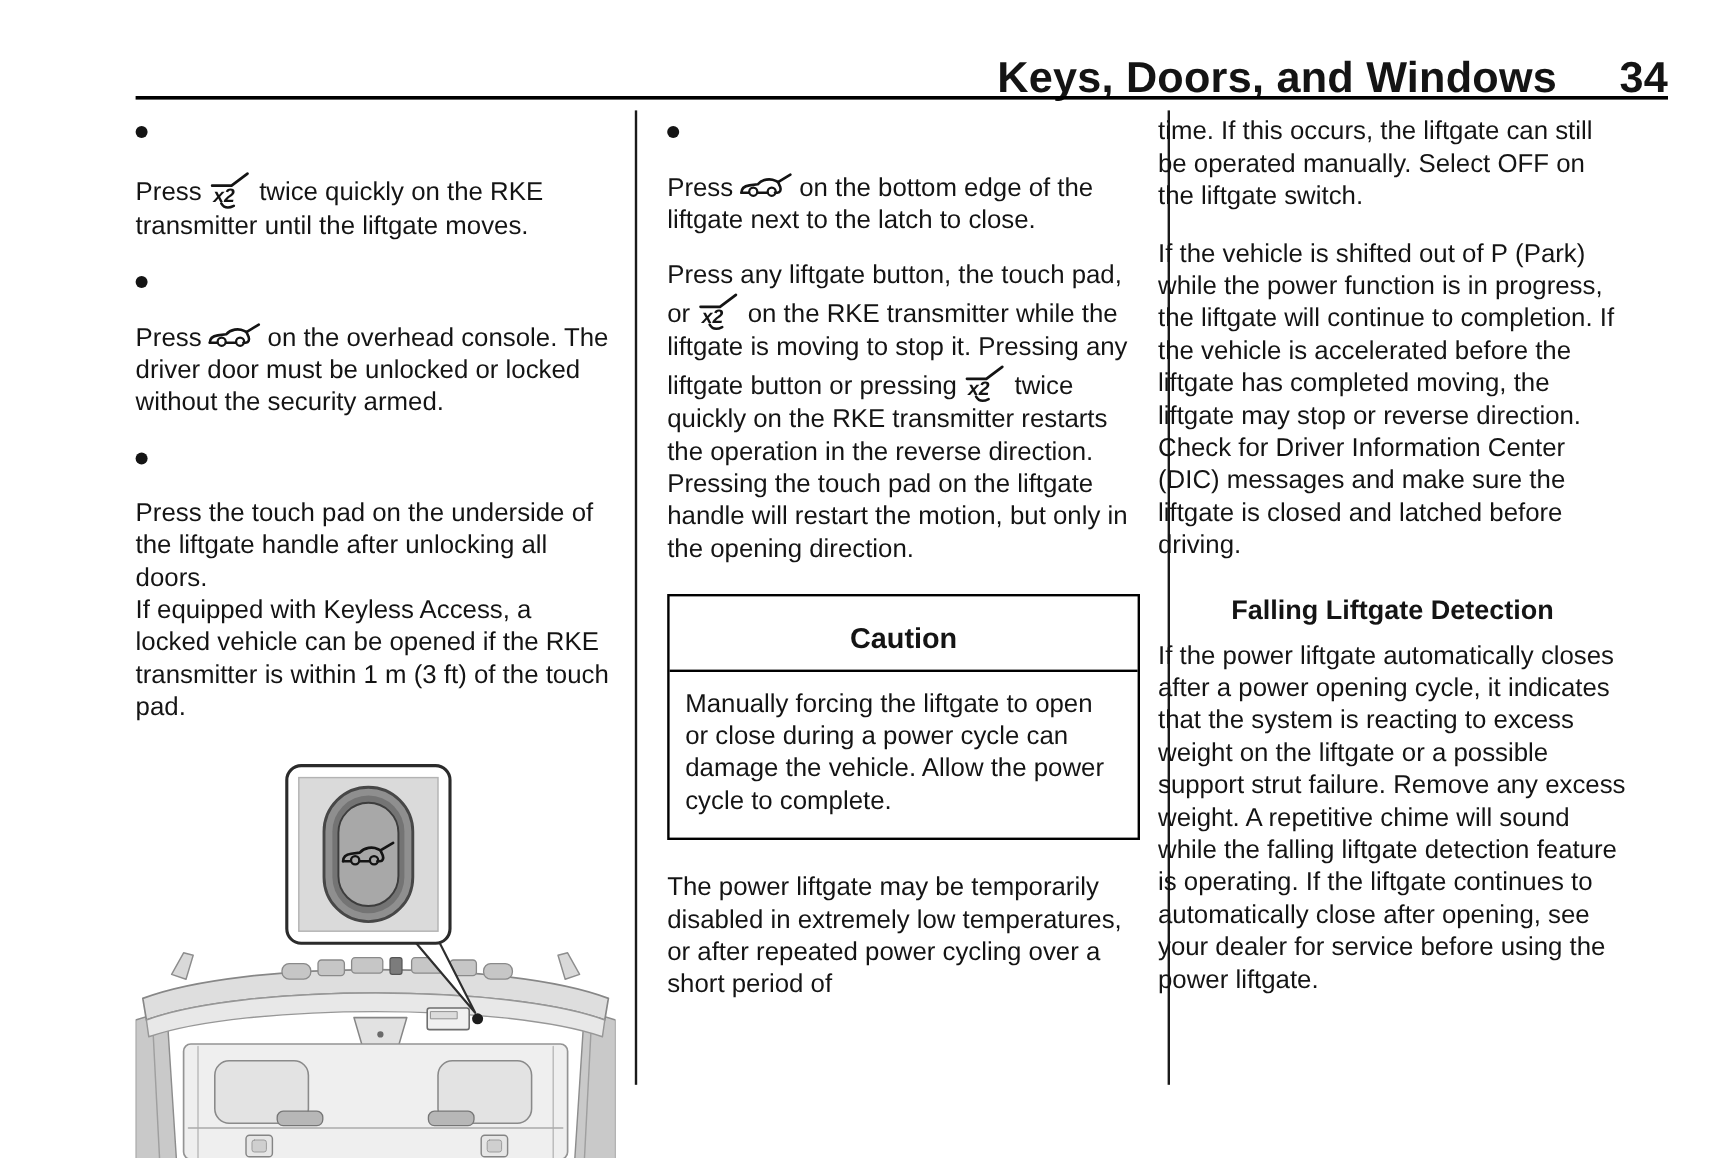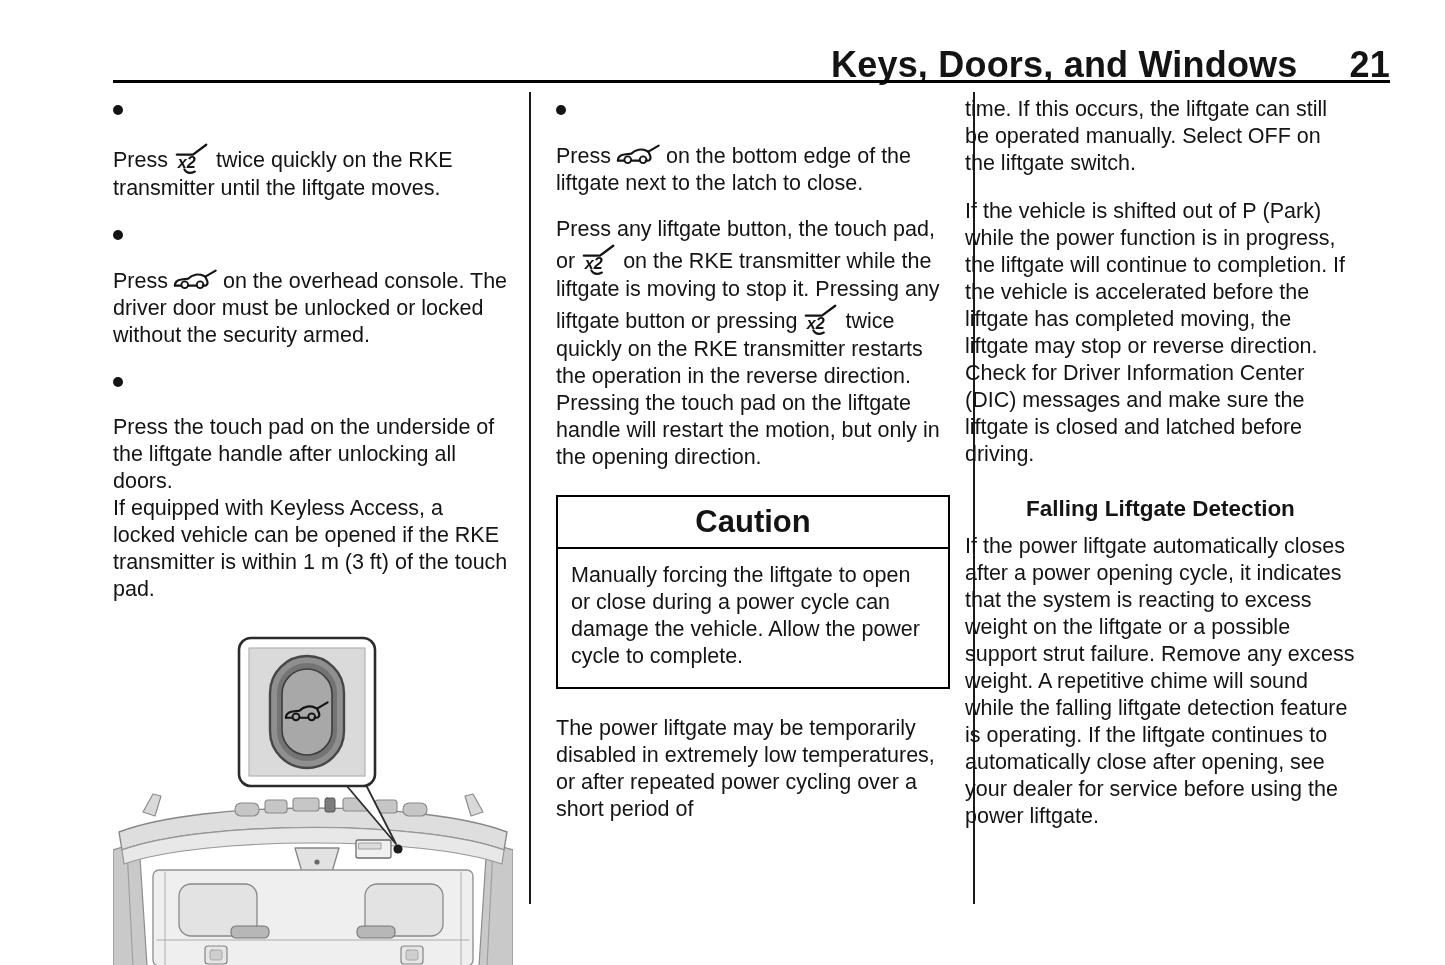--- a/index.html
+++ b/index.html
@@ -26,22 +26,22 @@
   .bullet:last-child{margin-bottom:0;}
   .dot{flex:0 0 37px;padding-top:9px;}
   .dot i{display:block;width:10px;height:10px;border-radius:50%;background:#141414;}
   .btxt{flex:1 1 auto;}
   p.para{margin:0 0 21px 0;}
   p.para:last-child{margin-bottom:0;}
   .icon-inline{vertical-align:-8px;margin:0 5px;}
   .icon-inline.gate{vertical-align:-4px;}
   .caution-box{border:2.5px solid #000;margin:24px 0 26px 0;}
   .caution-title{
-    text-align:center;font-weight:bold;font-size:31px;
-    padding:11px 0 12px 0;border-bottom:2.5px solid #000;
+    text-align:center;font-weight:bold;font-size:24px;
+    padding:22px 0 12px 0;border-bottom:2.5px solid #000;
   }
   .caution-body{padding:13px 25px 17px 13px;}
   .section-heading{font-weight:bold;font-size:22.5px;margin:27px 0 11px 0;text-align:center;}
   .figure{margin-top:14px;}
   svg text{font-family:"Liberation Sans", sans-serif;}
   .hidden-defs{position:absolute;width:0;height:0;overflow:hidden;}
 </style>
 </head>
 <body>
 
@@ -57,21 +57,21 @@
       <path d="M34.5 10 L36.5 14.5 C37.3 16.8 36.6 19.5 34 19.5 L31.8 19.5" fill="none" stroke="#141414" stroke-width="2.3" stroke-linecap="round"></path>
       <path d="M2 19.5 L8.6 19.5 M16.4 19.5 L25.2 19.5" fill="none" stroke="#141414" stroke-width="2.3" stroke-linecap="round"></path>
       <circle cx="12.5" cy="18.6" r="3.6" fill="none" stroke="#141414" stroke-width="2"></circle>
       <circle cx="28.9" cy="18.6" r="3.6" fill="none" stroke="#141414" stroke-width="2"></circle>
     </symbol>
   </defs>
 </svg>
 
 <div class="header-title">
   <span>Keys, Doors, and Windows</span>
-  <span>21</span>
+  <span>34</span>
 </div>
 <div class="header-rule"></div>
 
 <div class="vdivider vd1"></div>
 <div class="vdivider vd2"></div>
 
 <div class="col col1">
   <div class="bullet">
     <span class="dot">
         <i></i>

